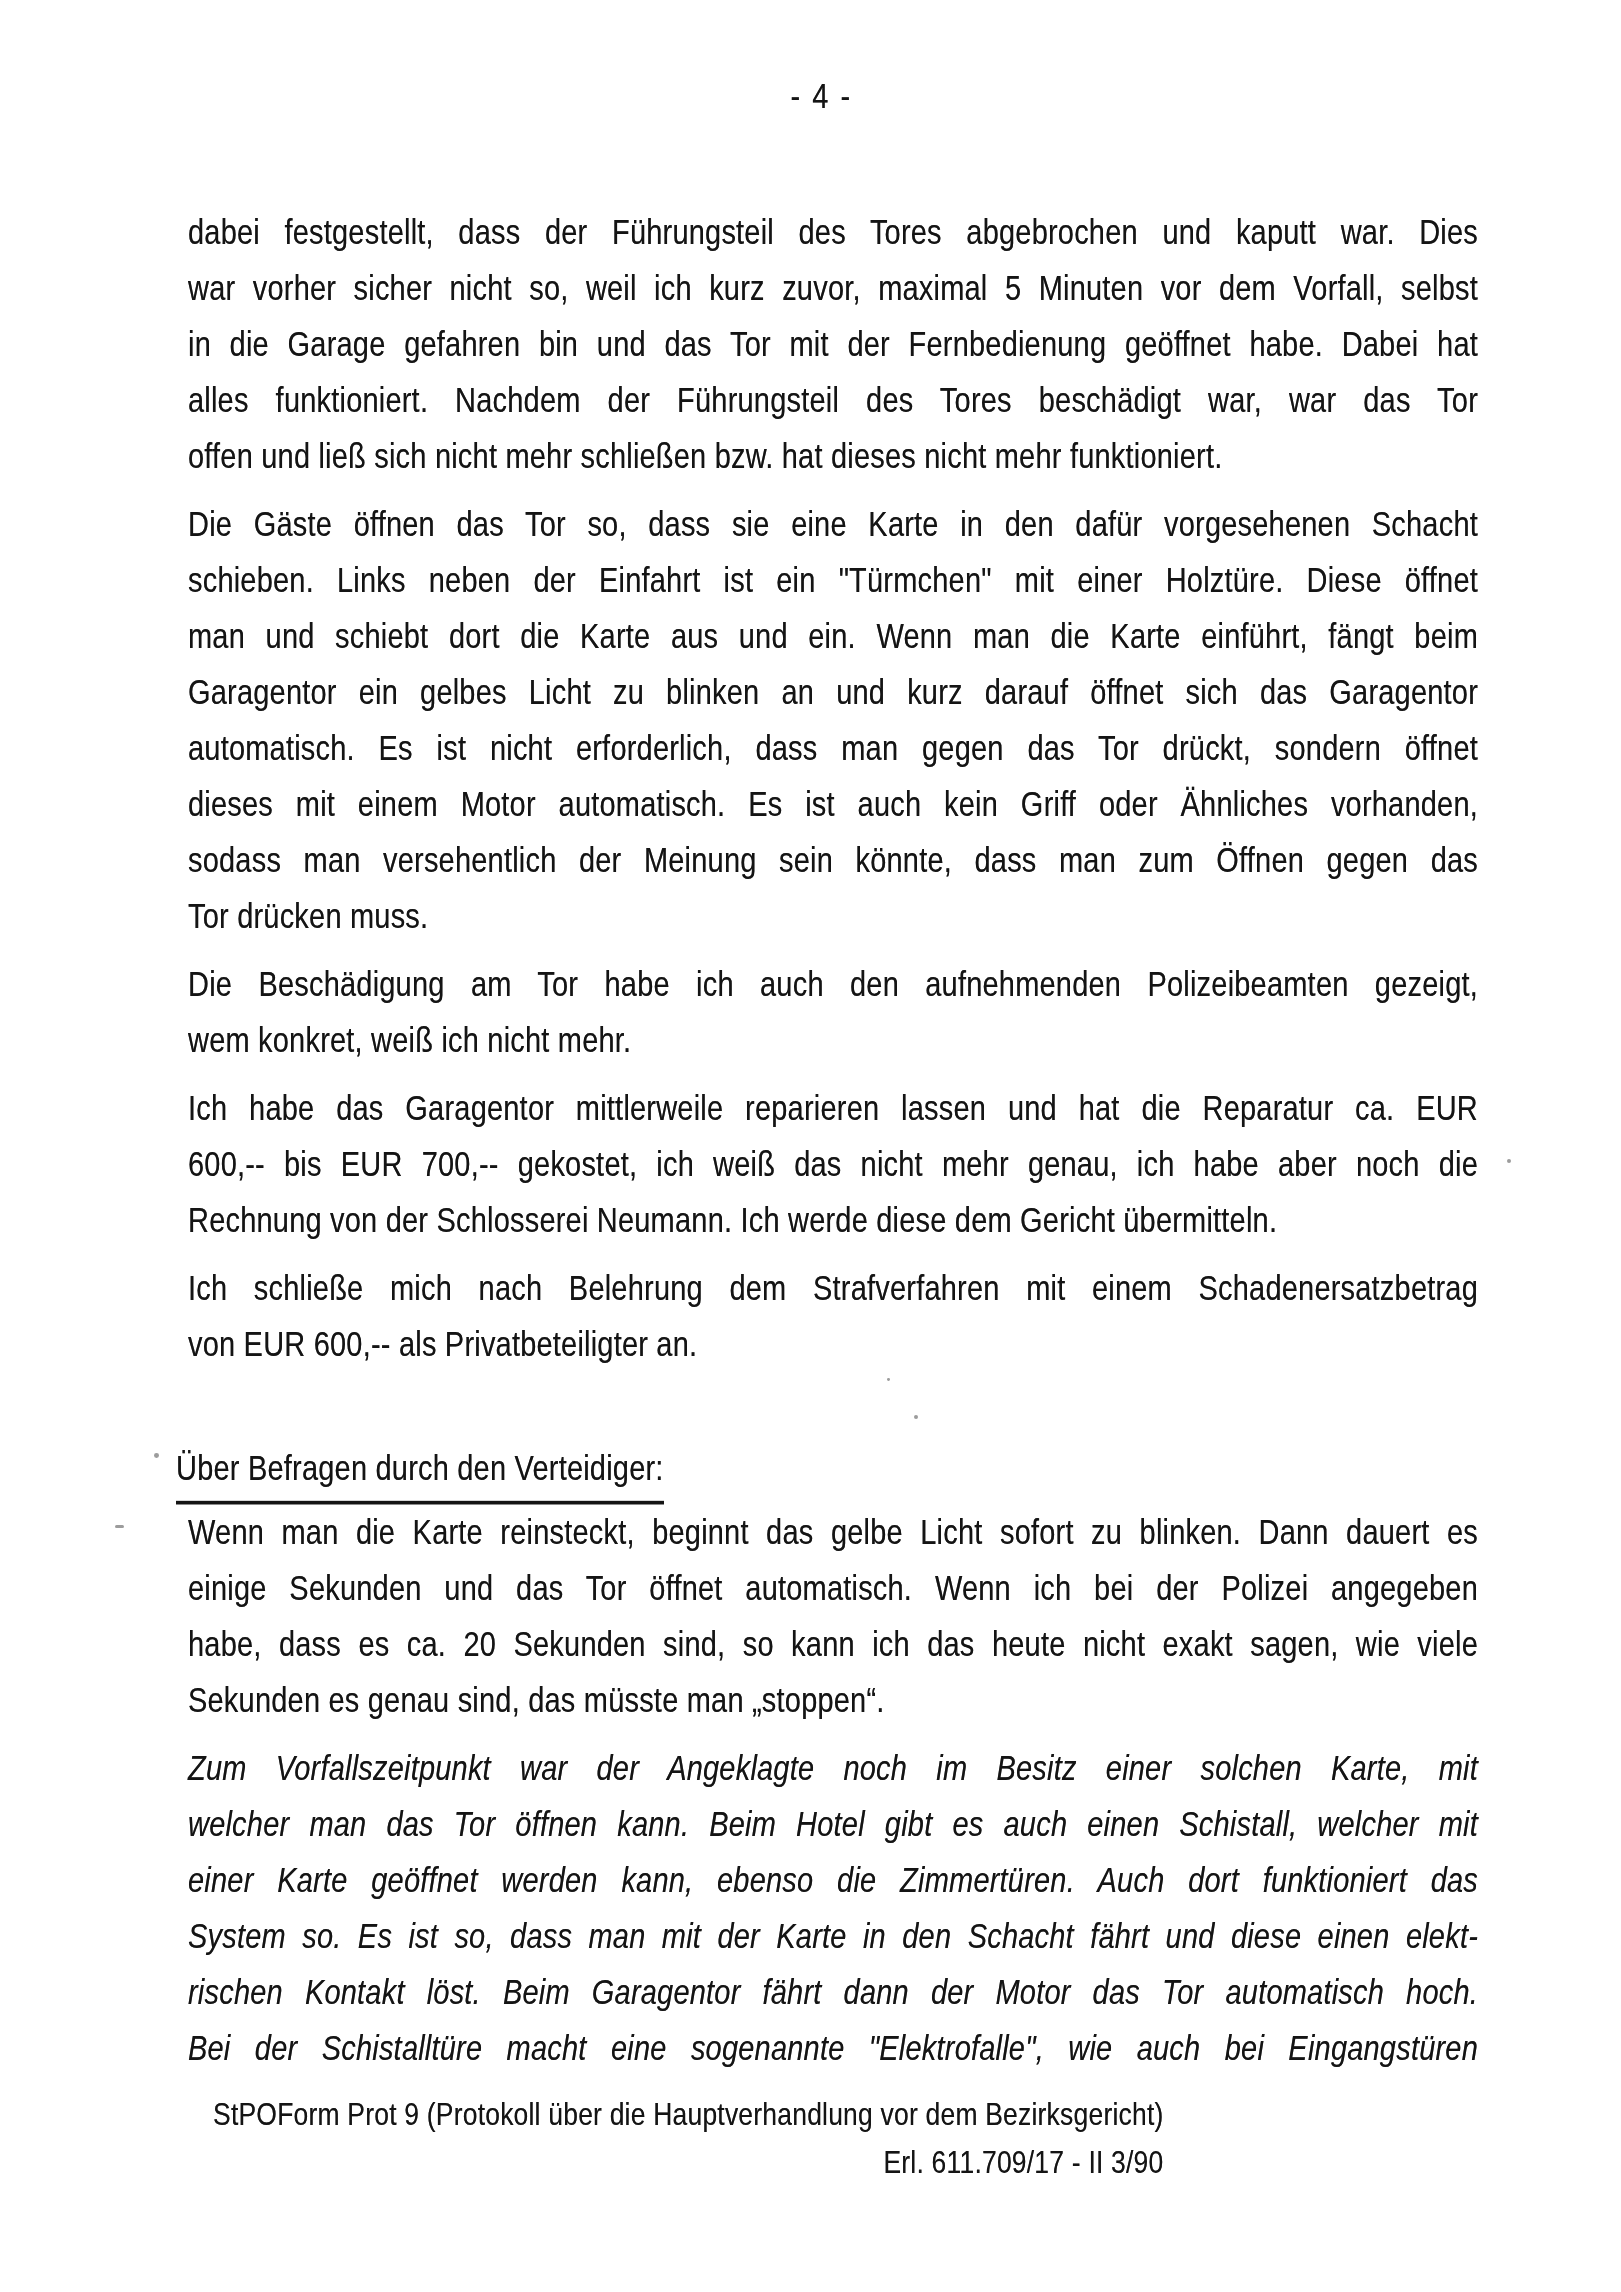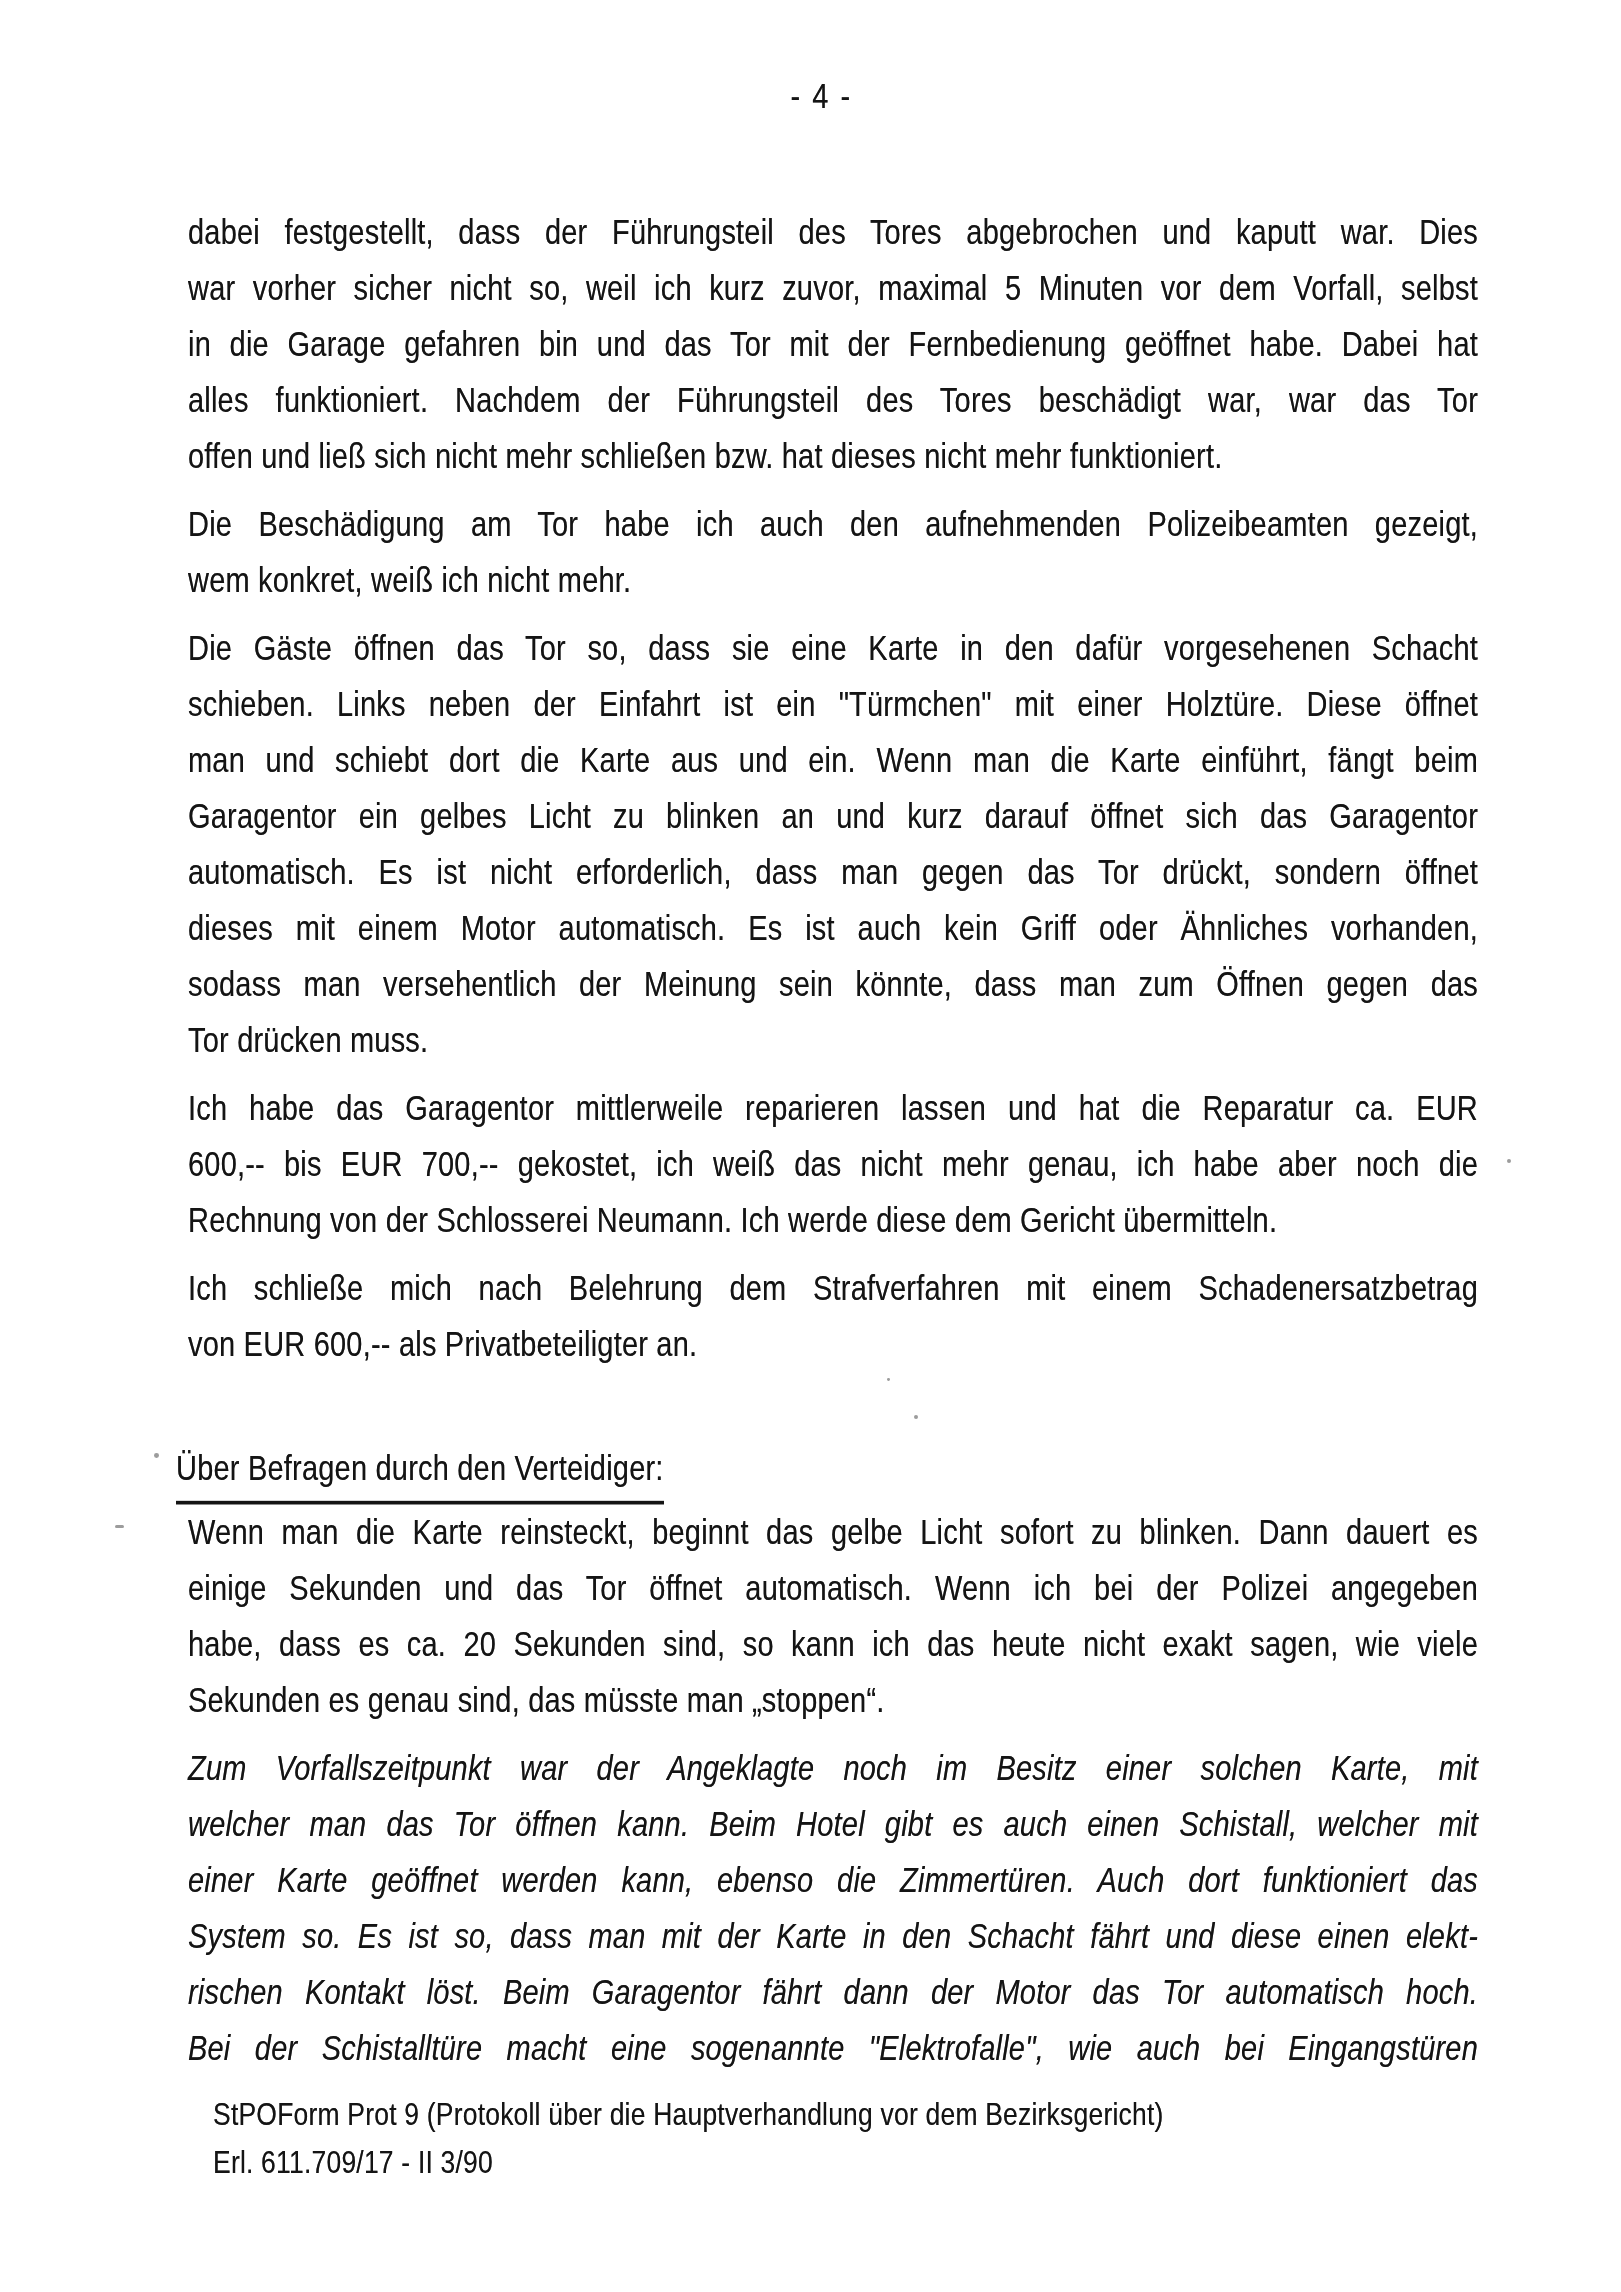--- a/index.html
+++ b/index.html
@@ -55,20 +55,21 @@
     padding-bottom: 2.9px;
   }
   .p-gap { margin-top: 5.9px; font-style: italic; }
   .footer {
     position: absolute;
     left: 213px;
     top: 2090px;
     font-size: 26.5px;
     line-height: 48px;
     letter-spacing: 0.2px;
+    text-align: right;
   }
   .footer div { transform: scaleY(1.18); }
   .speck {
     position: absolute;
     background: #4a4a4a;
     border-radius: 50%;
     opacity: 0.55;
   }
 </style>
 </head>
@@ -82,33 +83,33 @@
 
     <div class="para">
       <div class="ln">dabei festgestellt, dass der Führungsteil des Tores abgebrochen und kaputt war. Dies</div>
       <div class="ln">war vorher sicher nicht so, weil ich kurz zuvor, maximal 5 Minuten vor dem Vorfall, selbst</div>
       <div class="ln">in die Garage gefahren bin und das Tor mit der Fernbedienung geöffnet habe. Dabei hat</div>
       <div class="ln">alles funktioniert. Nachdem der Führungsteil des Tores beschädigt war, war das Tor</div>
       <div class="ln last">offen und ließ sich nicht mehr schließen bzw. hat dieses nicht mehr funktioniert.</div>
     </div>
 
     <div class="para">
-      <div class="ln">Die Beschädigung am Tor habe ich auch den aufnehmenden Polizeibeamten gezeigt,</div>
-      <div class="ln last">wem konkret, weiß ich nicht mehr.</div>
-    </div>
-
-    <div class="para">
       <div class="ln">Die Gäste öffnen das Tor so, dass sie eine Karte in den dafür vorgesehenen Schacht</div>
       <div class="ln">schieben. Links neben der Einfahrt ist ein "Türmchen" mit einer Holztüre. Diese öffnet</div>
       <div class="ln">man und schiebt dort die Karte aus und ein. Wenn man die Karte einführt, fängt beim</div>
       <div class="ln">Garagentor ein gelbes Licht zu blinken an und kurz darauf öffnet sich das Garagentor</div>
       <div class="ln">automatisch. Es ist nicht erforderlich, dass man gegen das Tor drückt, sondern öffnet</div>
       <div class="ln">dieses mit einem Motor automatisch. Es ist auch kein Griff oder Ähnliches vorhanden,</div>
       <div class="ln">sodass man versehentlich der Meinung sein könnte, dass man zum Öffnen gegen das</div>
       <div class="ln last">Tor drücken muss.</div>
+    </div>
+
+    <div class="para">
+      <div class="ln">Die Beschädigung am Tor habe ich auch den aufnehmenden Polizeibeamten gezeigt,</div>
+      <div class="ln last">wem konkret, weiß ich nicht mehr.</div>
     </div>
 
     <div class="para">
       <div class="ln">Ich habe das Garagentor mittlerweile reparieren lassen und hat die Reparatur ca. EUR</div>
       <div class="ln">600,-- bis EUR 700,-- gekostet, ich weiß das nicht mehr genau, ich habe aber noch die</div>
       <div class="ln last">Rechnung von der Schlosserei Neumann. Ich werde diese dem Gericht übermitteln.</div>
     </div>
 
     <div class="para">
       <div class="ln">Ich schließe mich nach Belehrung dem Strafverfahren mit einem Schadenersatzbetrag</div>

